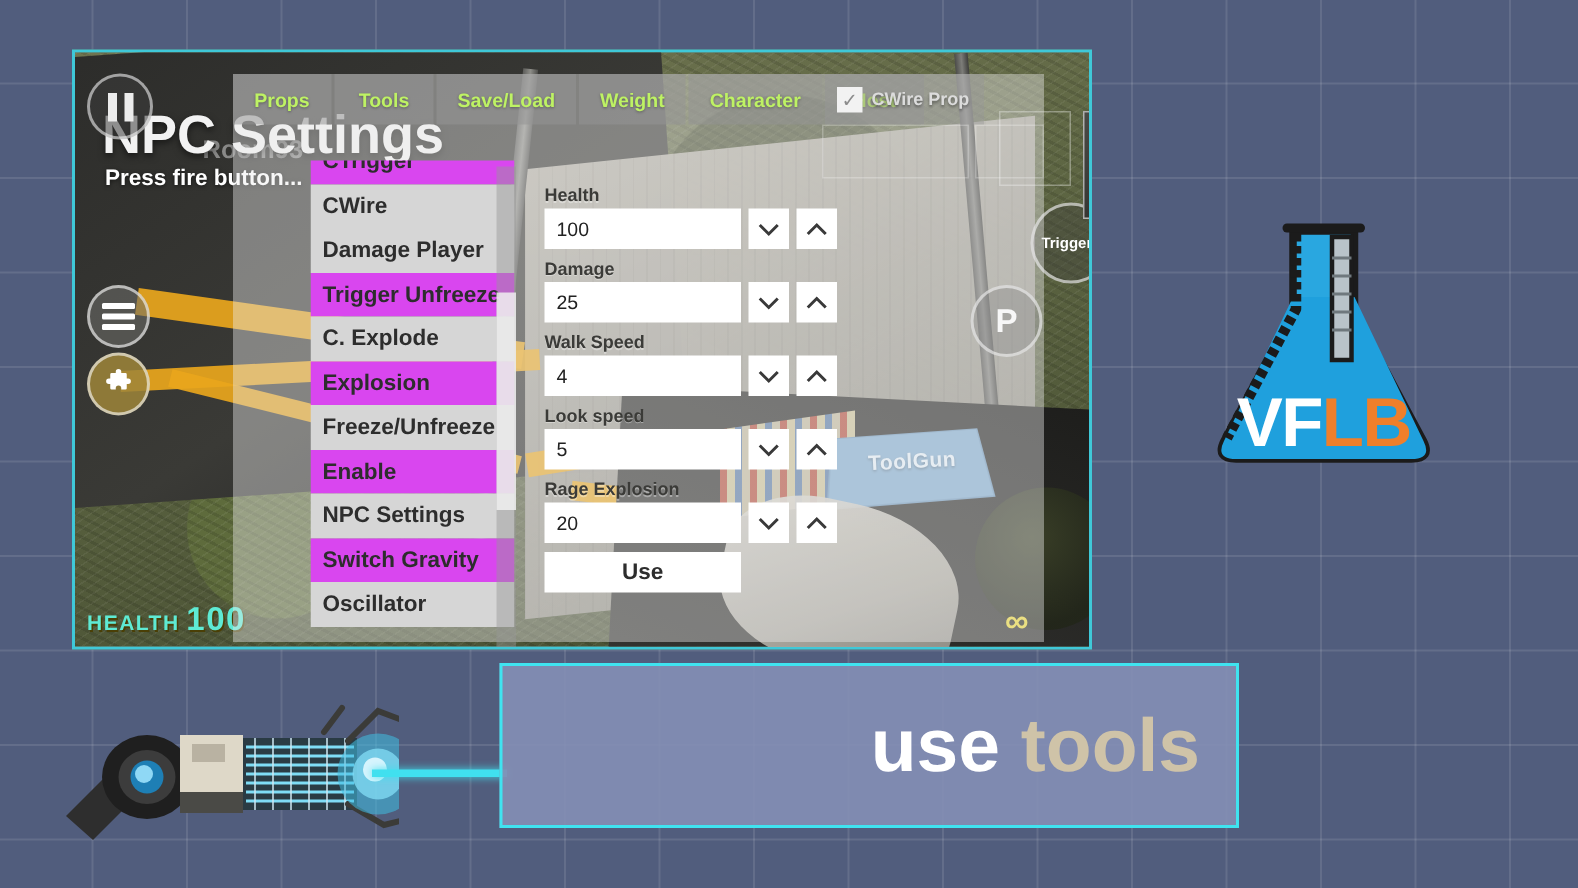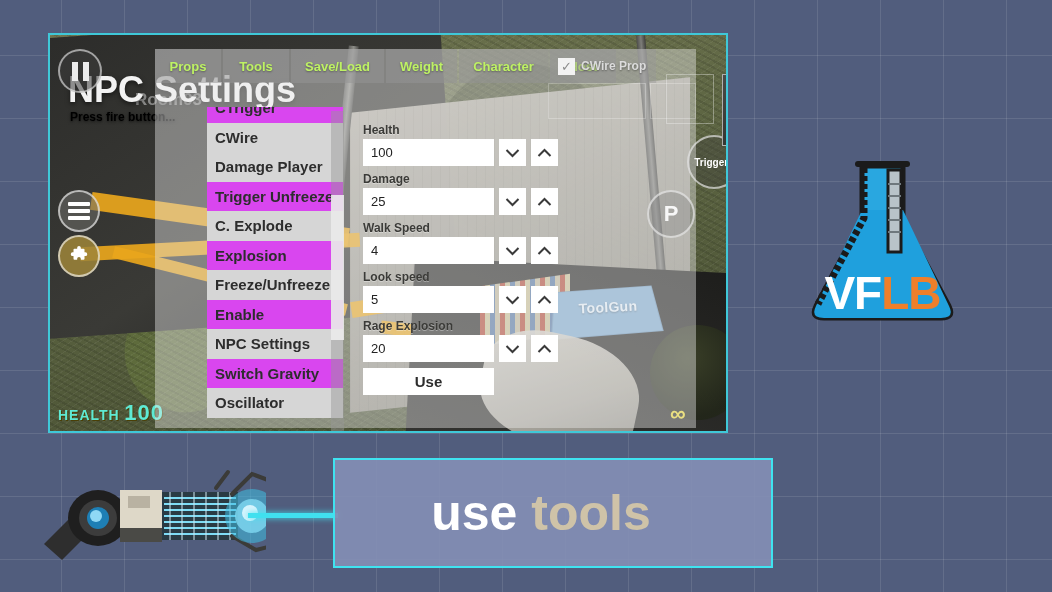--- a/index.html
+++ b/index.html
@@ -166,21 +166,21 @@
     color:rgba(210,210,210,.55); font-size:17px; font-weight:bold;
   }
   #overlay-title{
     position:absolute; left:18px; top:34px;
     color:#f2f2f2; font-size:36px; font-weight:bold;
     text-shadow:0 2px 5px rgba(0,0,0,.55);
     white-space:nowrap;
   }
   #overlay-sub{
     position:absolute; left:20px; top:75px;
-    color:#000000; font-size:12px; font-weight:bold;
+    color:#ffffff; font-size:15px; font-weight:bold;
     text-shadow:0 1px 3px rgba(0,0,0,.6);
     white-space:nowrap;
   }
 
   
   #tab-bar{
     position:absolute; left:105px; top:14px; height:34px;
     display:flex; gap:2px;
   }
   .tab{
@@ -262,42 +262,42 @@
     display:flex; align-items:center; justify-content:center;
   }
   .stepper svg{ display:block; }
   #use-button{
     margin-top:1px; width:131px; height:27px; background:#ffffff;
     display:flex; align-items:center; justify-content:center;
     font-size:15px; font-weight:bold; color:#2d2d2d;
   }
 
   
-  #vflb-logo{ position:absolute; left:800px; top:148px; width:165px; height:180px; }
+  #vflb-logo{ position:absolute; left:800px; top:136px; width:165px; height:180px; }
   #vflb-logo .lbl{
     position:absolute; left:0; bottom:12px; width:100%;
     text-align:center; font-size:46px; font-weight:bold;
     letter-spacing:-1px; line-height:1;
   }
   #vflb-logo .lbl .a{ color:#ffffff; }
   #vflb-logo .lbl .b{ color:#ef7f2a; }
 
   
   #gun{ position:absolute; left:36px; top:466px; width:230px; height:100px; }
   #beam{
     position:absolute; left:248px; top:513px; width:90px; height:5px;
     background:#40e0ef; box-shadow:0 0 6px #40e0ef;
   }
 
   
   #banner{
-    position:absolute; left:333px; top:458px; width:440px; height:110px;
+    position:absolute; left:333px; top:442px; width:493px; height:110px;
     background:rgba(131,142,180,.92);
     border:2px solid #3fe3f0;
-    display:flex; align-items:center; justify-content:center;
+    display:flex; align-items:center; justify-content:flex-end;
     padding-right:24px;
   }
   #banner-text{
     font-size:50px; font-weight:bold; line-height:1;
     white-space:nowrap;
   }
   #banner-text .w1{ color:#ffffff; }
   #banner-text .w2{ color:#cfc3a8; }
 </style>
 </head>

